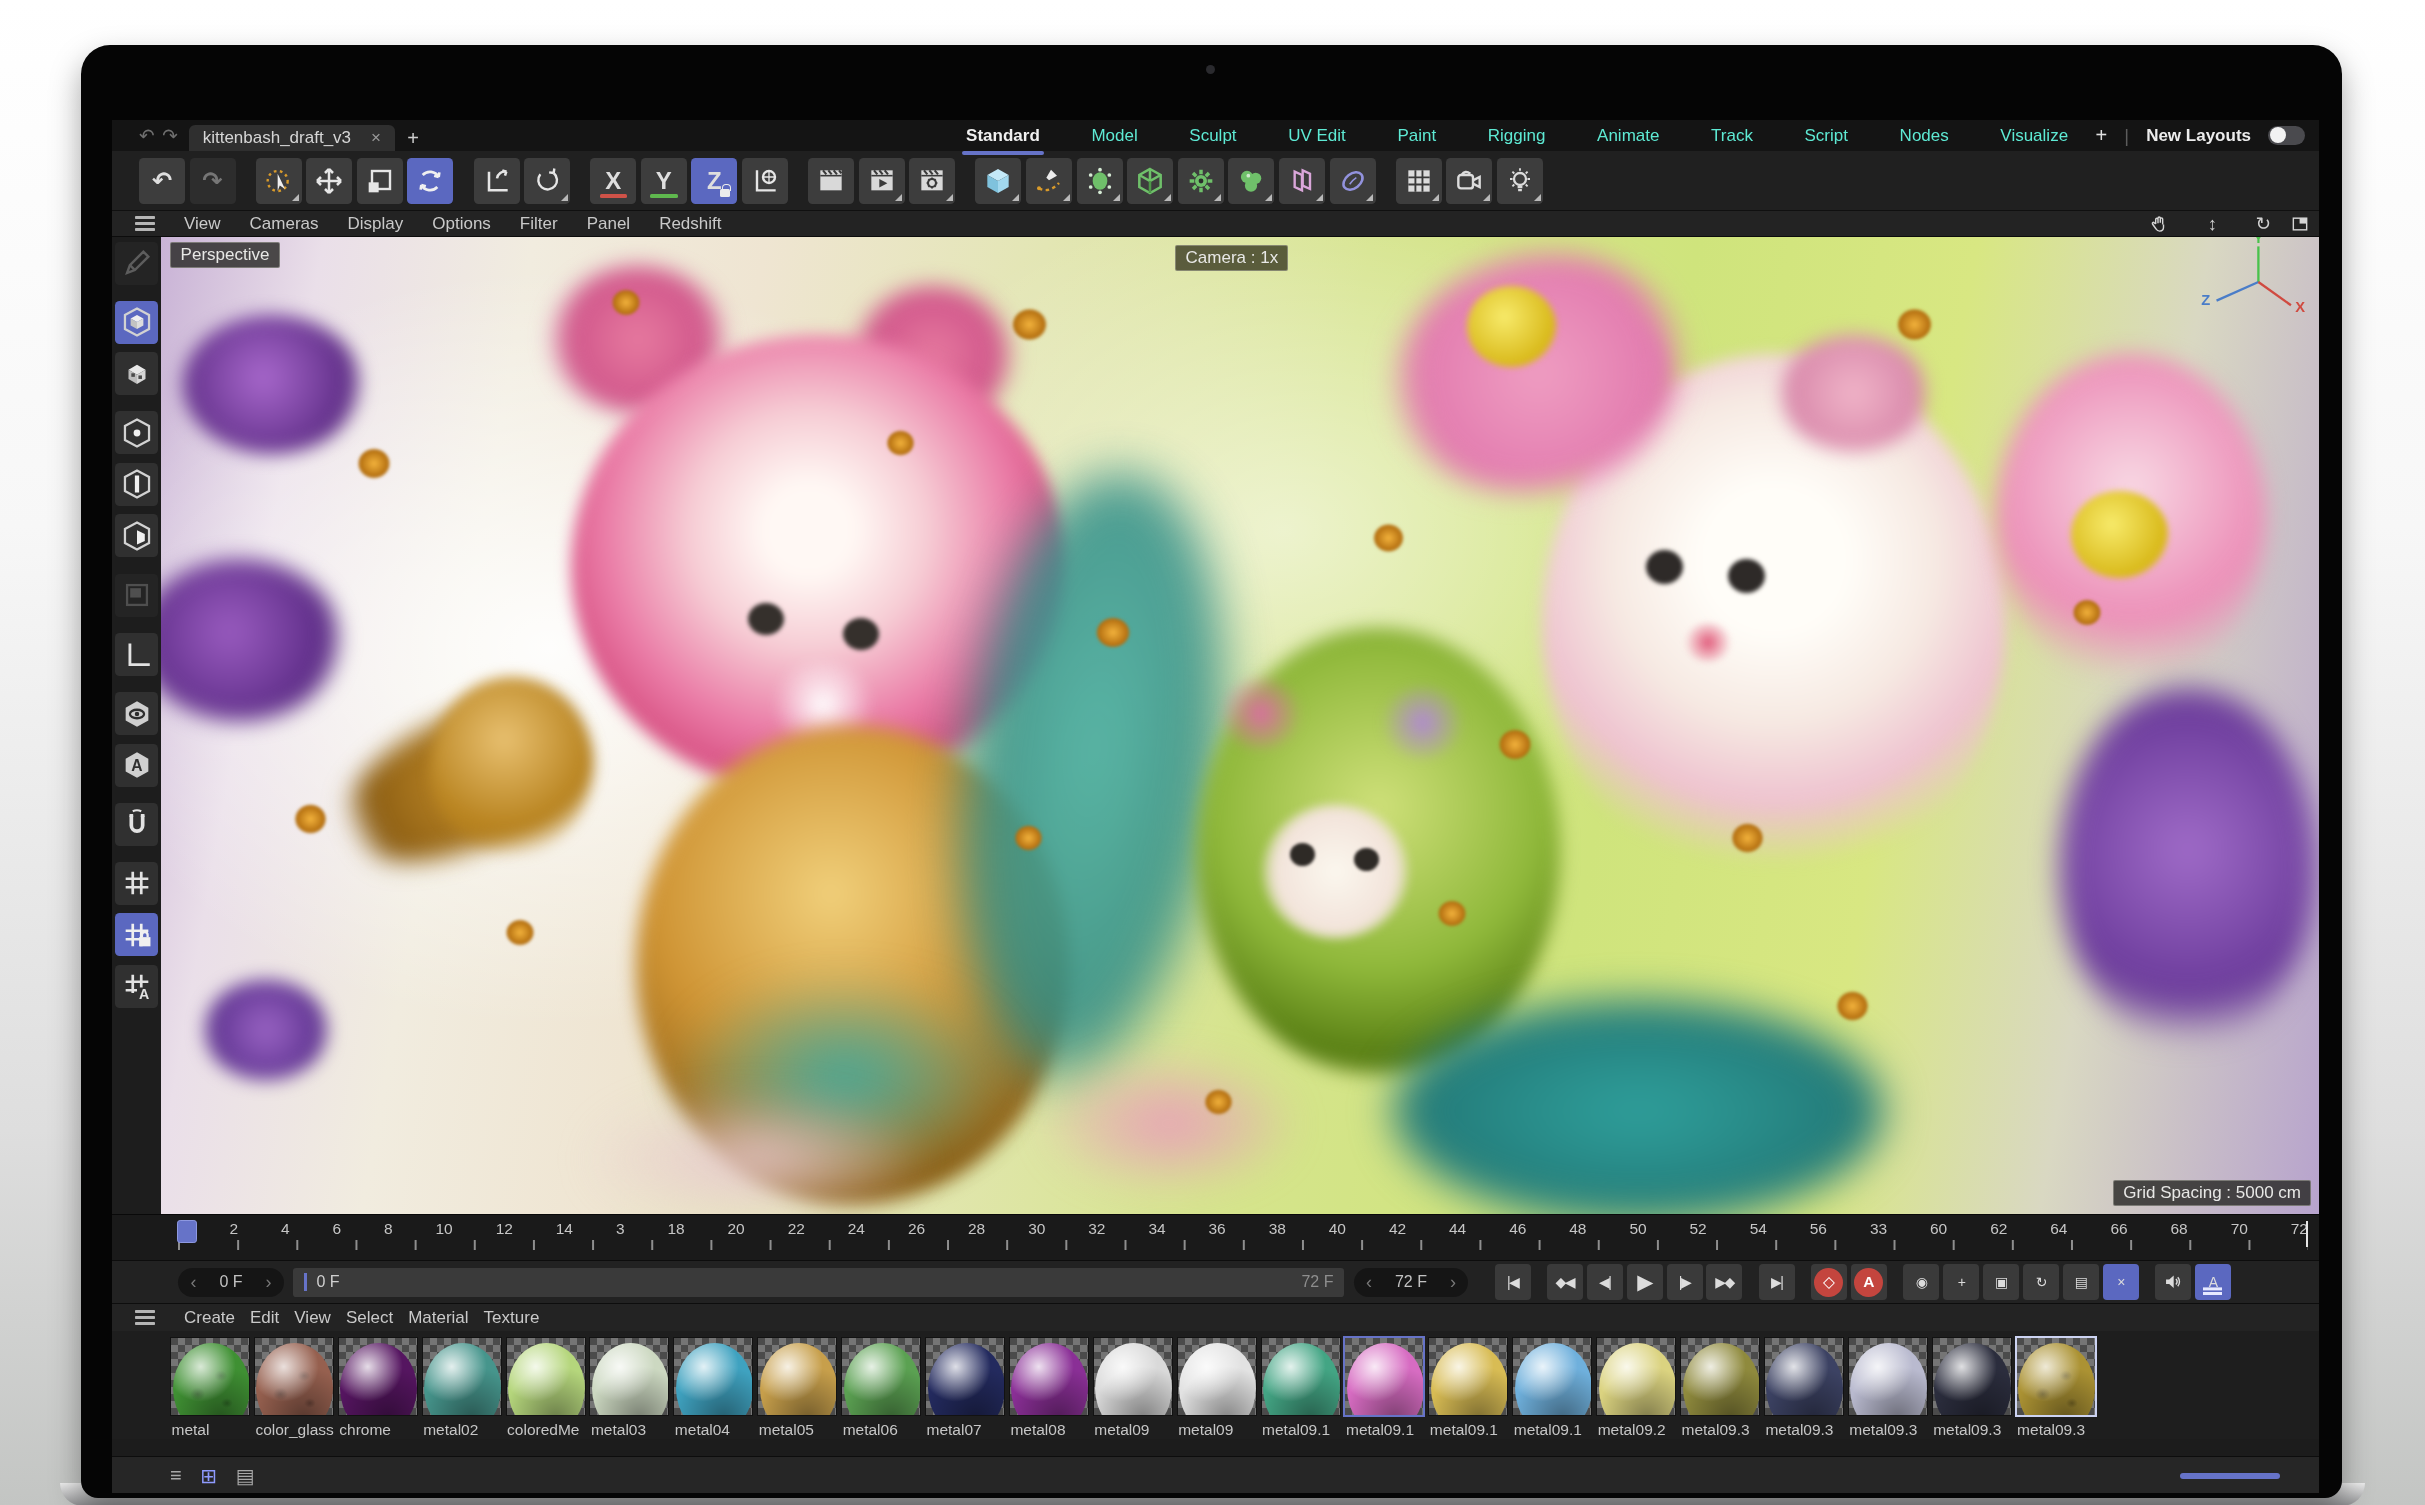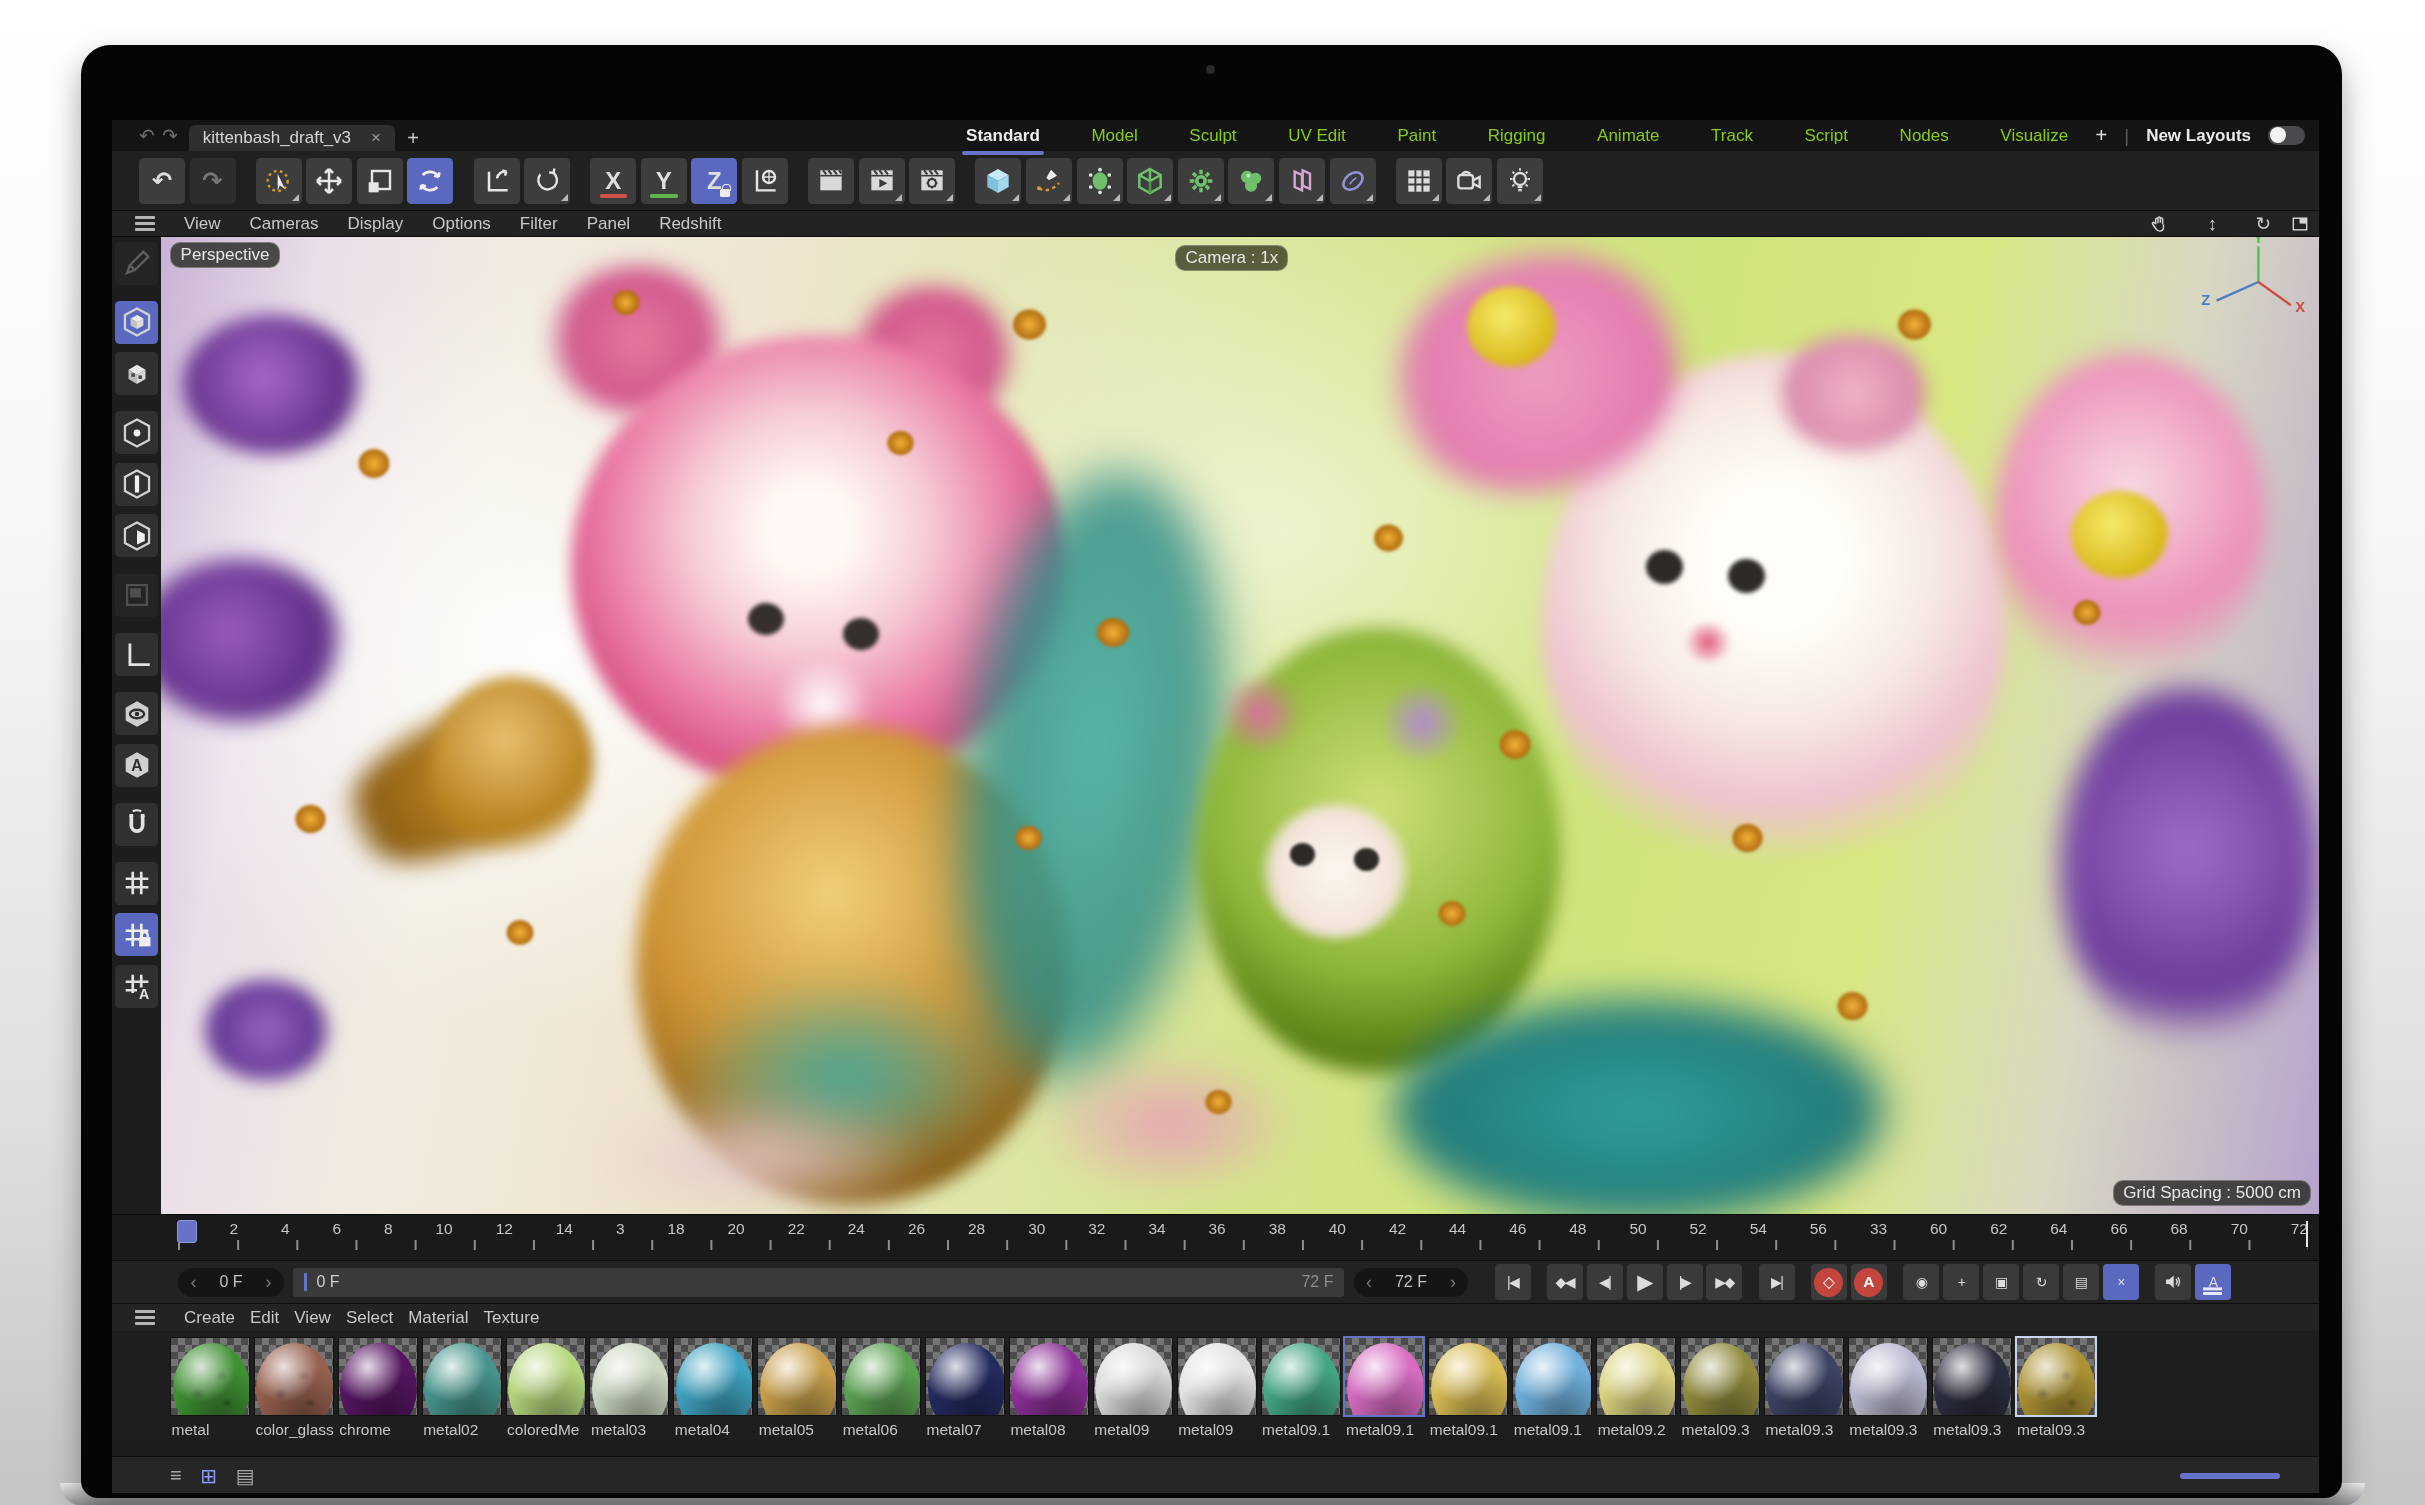--- a/index.html
+++ b/index.html
@@ -17,21 +17,21 @@
     color:#c9c9c9;}
   
   .tabbar{height:31px;background:#141414;display:flex;align-items:flex-end;padding-left:27px;position:relative;}
   .histarrows{display:flex;gap:7.7px;align-items:center;height:100%;margin-right:10.8px;color:#6f6f6f;font-size:18.6px;}
   .doctab{height:26px;background:#2f2f2f;border-radius:6.2px 6.2px 0 0;display:flex;align-items:center;
     padding:0 14px;gap:20px;color:#d6d6d6;font-size:17px;}
   .doctab .x{color:#9a9a9a;font-size:17px;}
   .tabadd{width:36px;height:26px;display:flex;align-items:center;justify-content:center;color:#cfcfcf;font-size:20px;}
   .laytabs{margin-left:auto;margin-right:14px;height:100%;display:flex;align-items:center;gap:0;}
   .laytabs-items{display:flex;align-items:center;width:1105px;justify-content:space-between;}
-  .laytab{position:relative;font-size:17px;color:#84cc16;padding:3.1px 1.5px;}
+  .laytab{position:relative;font-size:17px;color:#5eead4;padding:3.1px 1.5px;}
   .laytab.active{color:#f0f0f0;font-weight:bold;}
   .laytab.active::after{content:"";position:absolute;left:-3.1px;right:-3.1px;bottom:-6.2px;height:3.9px;border-radius:2.3px;background:#6673c8;}
   .laytab-extra{display:flex;align-items:center;gap:17px;margin-left:26px;}
   .laytab-plus{color:#e0e0e0;font-size:20px;}
   .laytab-div{color:#5c5c5c;font-size:18.6px;}
   .newlayouts{color:#ececec;font-size:17px;font-weight:bold;}
   .toggle{width:37px;height:19.3px;border-radius:10px;background:#4a4a4e;position:relative;}
   .toggle .knob{position:absolute;left:1.5px;top:1.5px;width:16px;height:16px;border-radius:50%;background:#f2f2f2;}
   
   .toolbar{height:59px;background:#202020;display:flex;align-items:center;padding-left:27px;gap:4.6px;}
@@ -68,21 +68,21 @@
   .sbtn.dim{opacity:.4;}
   .sbtn .sico{width:34px;height:34px;}
   
   .viewport{position:relative;flex:1;overflow:hidden;
     background:
       radial-gradient(696px 541px at 18% 42%, rgba(255,255,255,.92), rgba(255,255,255,0) 70%),
       radial-gradient(618px 479px at 52% 30%, rgba(255,255,255,.55), rgba(255,255,255,0) 70%),
       linear-gradient(100deg,#c9b3d6 0%,#eadfe9 7%,#f1ecdf 16%,#efe5d2 26%,#e3e6b4 38%,#d6e48e 52%,#cfe47c 66%,#d8e782 78%,#d9d8c2 88%,#b7a3cd 100%);}
   .b{position:absolute;border-radius:50%;}
   .chip{position:absolute;background:rgba(40,40,38,.82);border:0.8px solid rgba(190,190,180,.45);
-    color:#e8e8e6;font-size:17px;padding:2.3px 9.3px;border-radius:10px;white-space:nowrap;}
+    color:#e8e8e6;font-size:17px;padding:2.3px 9.3px;border-radius:2px;white-space:nowrap;}
   .chip.cam{background:rgba(52,52,30,.78);}
   .chip.grid{font-size:17px;}
   .gizmo{position:absolute;top:-3.1px;right:10.8px;width:124px;height:93px;}
   
   .ruler{height:46px;background:#1a1a1a;border-top:0.8px solid #090909;position:relative;
     padding:4.6px 10.8px 0 66px;}
   .frames{display:flex;justify-content:space-between;font-size:15.5px;color:#c6c6c6;}
   .ticks{margin-top:2.3px;height:10px;
     background-image:linear-gradient(90deg,#8f8f8f 1.5px,transparent 1.5px);
     background-size:calc(100%/36) 100%;background-repeat:repeat-x;position:relative;}

